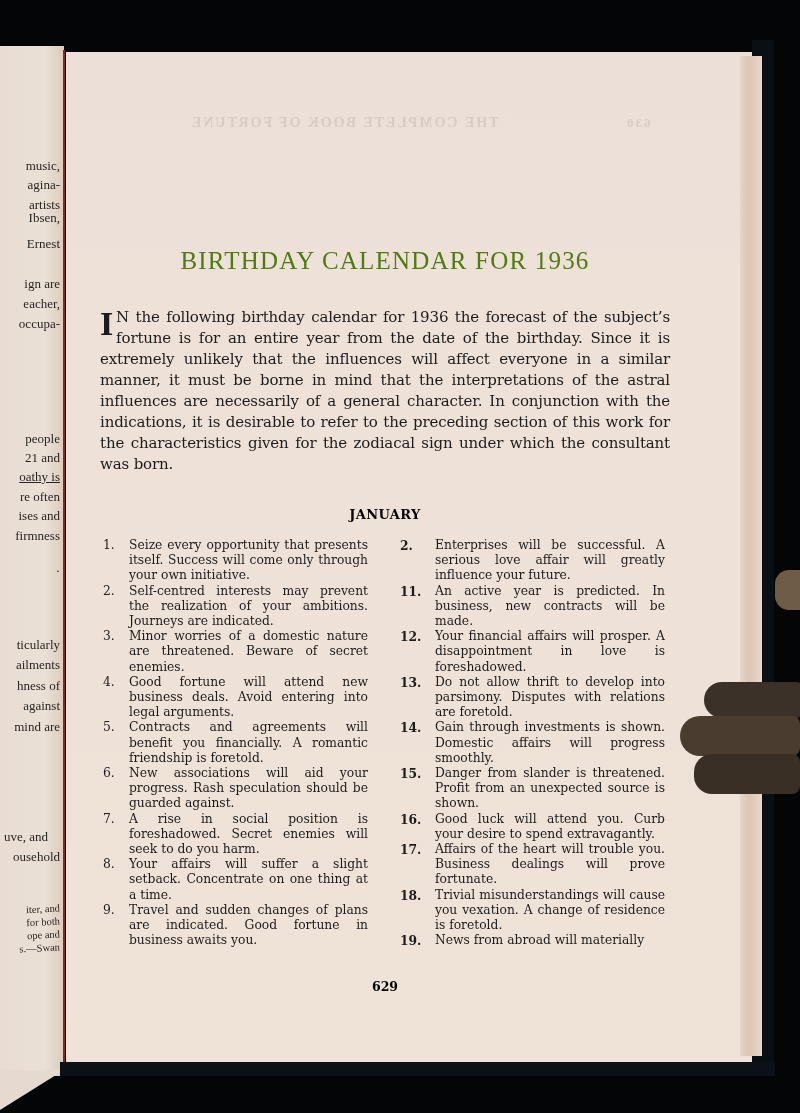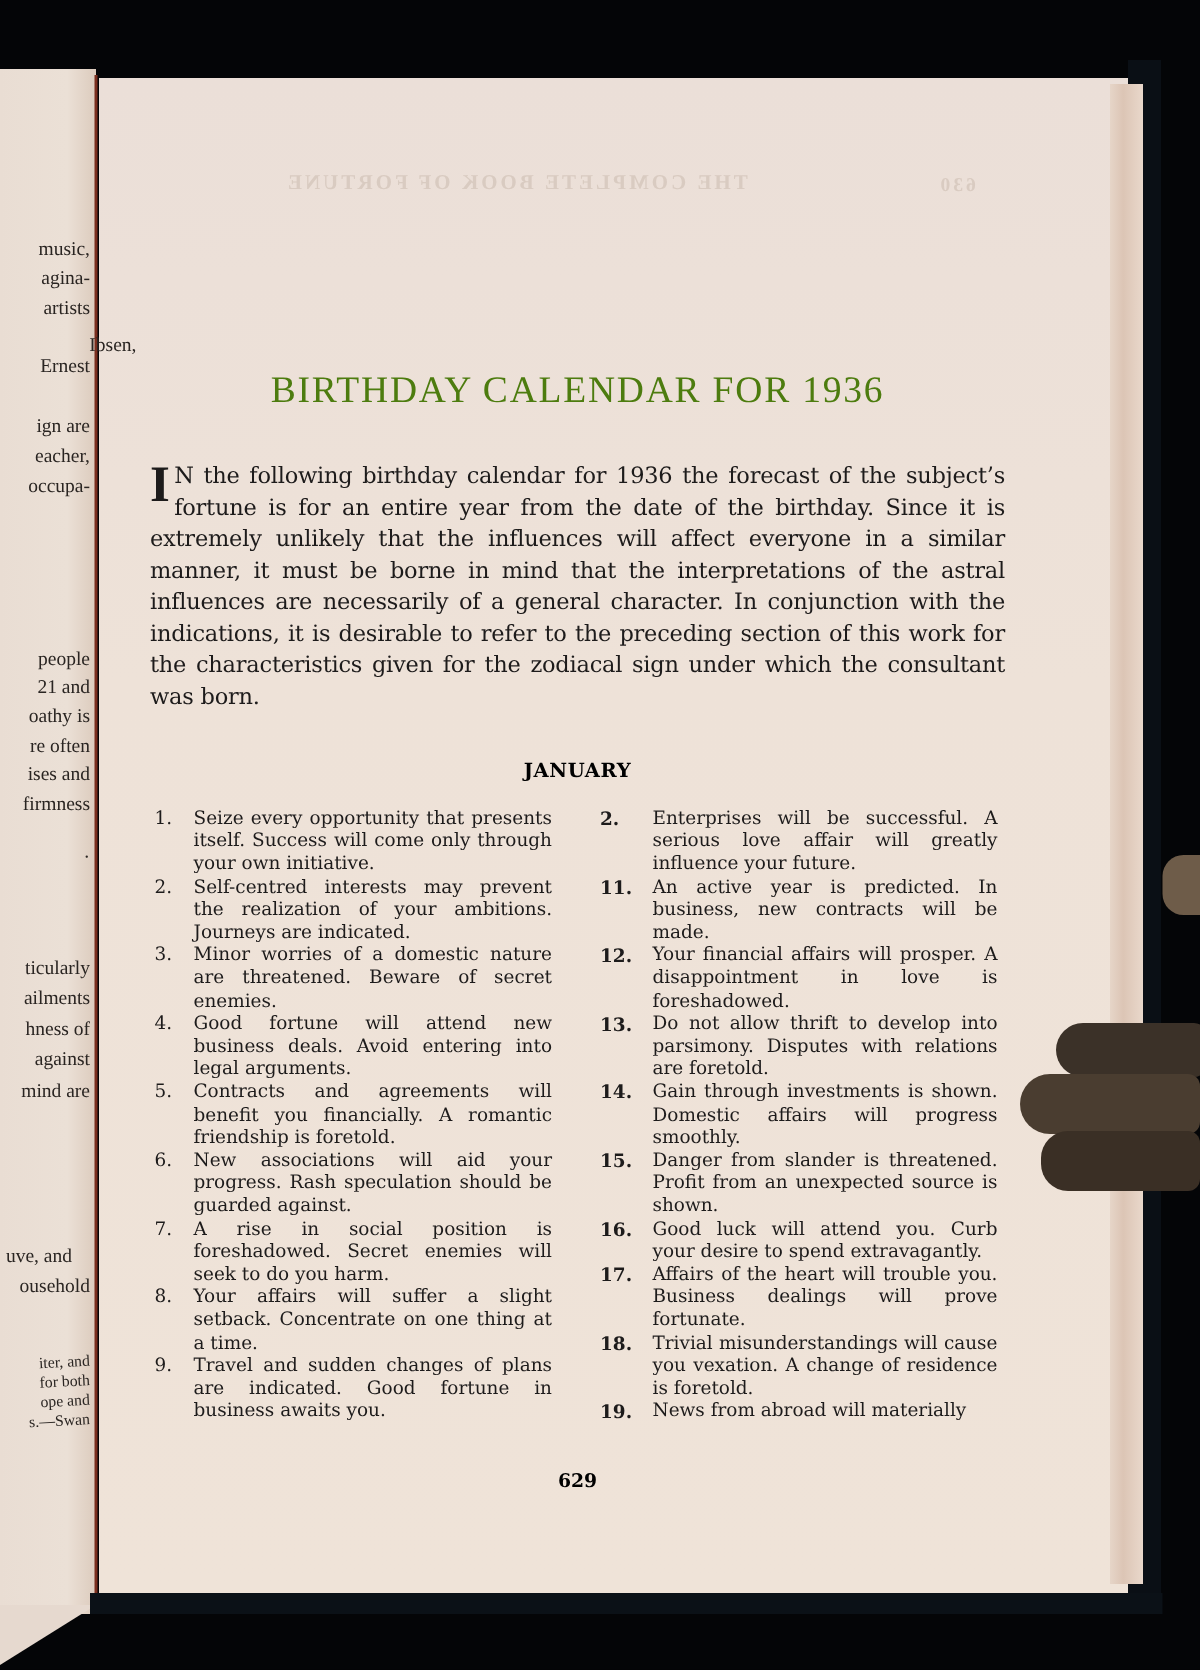--- a/index.html
+++ b/index.html
@@ -212,28 +212,28 @@
     <div class="a"></div>
     <div class="b"></div>
     <div class="c"></div>
   </div>
   <div class="bottom-shadow"></div>
 
   <div id="left-frags">
       <div class="left-frag" style="top: 157px; right: auto; left: 0px; position: absolute; width: 60px;">music,</div>
       <div class="left-frag" style="top: 176px; right: auto; left: 0px; position: absolute; width: 60px;">agina-</div>
       <div class="left-frag" style="top: 196px; right: auto; left: 0px; position: absolute; width: 60px;">artists</div>
-      <div class="left-frag" style="top: 221px; right: auto; left: 0px; position: absolute; width: 60px; margin-left: 31px;">Ibsen,</div>
+      <div class="left-frag" style="top: 209px; right: auto; left: 0px; position: absolute; width: 60px;">Ibsen,</div>
       <div class="left-frag" style="top: 235px; right: auto; left: 0px; position: absolute; width: 60px; font-family: Liberation Serif, serif;">Ernest</div>
       <div class="left-frag" style="top: 275px; right: auto; left: 0px; position: absolute; width: 60px;">ign are</div>
       <div class="left-frag" style="top: 295px; right: auto; left: 0px; position: absolute; width: 60px;">eacher,</div>
       <div class="left-frag" style="top: 315px; right: auto; left: 0px; position: absolute; width: 60px;">occupa-</div>
       <div class="left-frag" style="top: 430px; right: auto; left: 0px; position: absolute; width: 60px;">people</div>
       <div class="left-frag" style="top: 449px; right: auto; left: 0px; position: absolute; width: 60px;">21 and</div>
-      <div class="left-frag" style="top: 468px; right: auto; left: 0px; position: absolute; width: 60px;">oathy is</div>
+      <div class="left-frag" style="top: 468px; right: auto; left: 0px; position: absolute; width: 60px; text-decoration: underline;">oathy is</div>
       <div class="left-frag" style="top: 488px; right: auto; left: 0px; position: absolute; width: 60px;">re often</div>
       <div class="left-frag" style="top: 507px; right: auto; left: 0px; position: absolute; width: 60px;">ises and</div>
       <div class="left-frag" style="top: 527px; right: auto; left: 0px; position: absolute; width: 60px;">firmness</div>
       <div class="left-frag" style="top: 562px; right: auto; left: 0px; position: absolute; width: 60px;">·</div>
       <div class="left-frag" style="top: 636px; right: auto; left: 0px; position: absolute; width: 60px;">ticularly</div>
       <div class="left-frag" style="top: 656px; right: auto; left: 0px; position: absolute; width: 60px;">ailments</div>
       <div class="left-frag" style="top: 677px; right: auto; left: 0px; position: absolute; width: 60px;">hness of</div>
       <div class="left-frag" style="top: 697px; right: auto; left: 0px; position: absolute; width: 60px;">against</div>
       <div class="left-frag" style="top: 718px; right: auto; left: 0px; position: absolute; width: 60px;">mind are</div>
       <div class="left-frag" style="top: 828px; right: auto; left: 0px; position: absolute; width: 48px;">uve, and</div>

